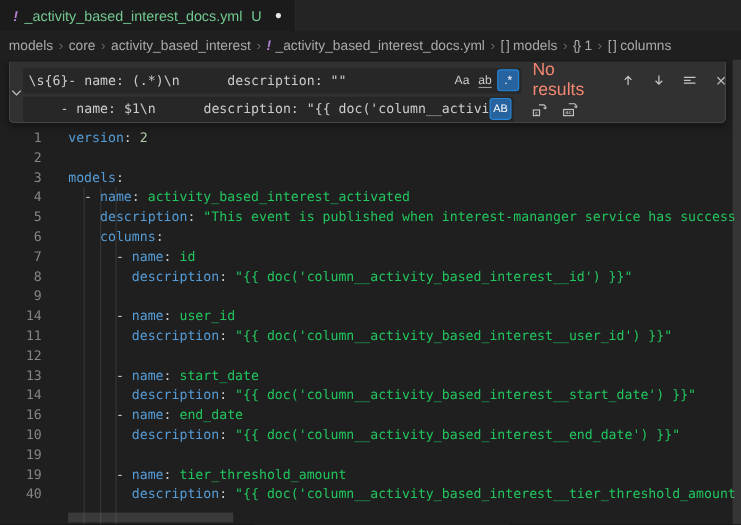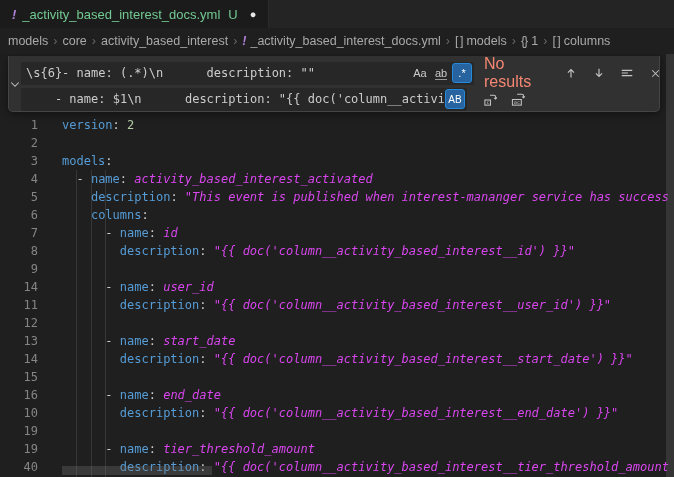--- a/index.html
+++ b/index.html
@@ -25,21 +25,21 @@
   .crumb-sep { margin:0 5px; color:#6a6a6a; }
   
   .editor { position:relative; height:423px; overflow:hidden; }
   .guide { position:absolute; width:1px; background:#373737; top:116px; bottom:0; }
   .code-lines { position:absolute; top:62px; left:0; right:0;
                 font-family:"DejaVu Sans Mono", monospace; font-size:12px; }
   .line { display:flex; height:18px; line-height:18px; }
   .lnum { width:48px; padding-right:10px; text-align:right; color:#858585; flex:none; }
   .ltext { white-space:pre; padding-left:14px; }
   .tok-k { color:#569cd6; } .tok-p { color:#cccccc; }
-  .tok-s { color:#d946ef;font-style:italic; } .tok-n { color:#b5cea8; }
+  .tok-s { color:#22c55e; } .tok-n { color:#b5cea8; }
   
   .vscroll { position:absolute; right:0; top:0; width:8px; height:423px;
              background:rgba(121,121,121,0.25); }
   .hscroll { position:absolute; left:62px; top:412px; width:150px; height:9px;
              background:rgba(121,121,121,0.30); }
   
   .find-widget { position:absolute; left:8px; top:2px; width:652px; height:56px;
                  background:#313132; border:1px solid #454545; border-top:none;
                  border-radius:0 0 5px 5px; box-shadow:0 2px 8px rgba(0,0,0,.45);
                  display:flex; z-index:5; }
@@ -167,24 +167,20 @@
         </div>
         <div class="line">
           <span class="lnum">13</span>
           <span class="ltext"><span class="tok-p">      - </span><span class="tok-k">name</span><span class="tok-p">: </span><span class="tok-s">start_date</span></span>
         </div>
         <div class="line">
           <span class="lnum">14</span>
           <span class="ltext"><span class="tok-p">        </span><span class="tok-k">description</span><span class="tok-p">: </span><span class="tok-s">"{{ doc('column__activity_based_interest__start_date') }}"</span></span>
         </div>
         <div class="line">
-          <span class="lnum">15</span>
-          <span class="ltext"></span>
-        </div>
-        <div class="line">
           <span class="lnum">16</span>
           <span class="ltext"><span class="tok-p">      - </span><span class="tok-k">name</span><span class="tok-p">: </span><span class="tok-s">end_date</span></span>
         </div>
         <div class="line">
           <span class="lnum">10</span>
           <span class="ltext"><span class="tok-p">        </span><span class="tok-k">description</span><span class="tok-p">: </span><span class="tok-s">"{{ doc('column__activity_based_interest__end_date') }}"</span></span>
         </div>
         <div class="line">
           <span class="lnum">19</span>
           <span class="ltext"></span>

